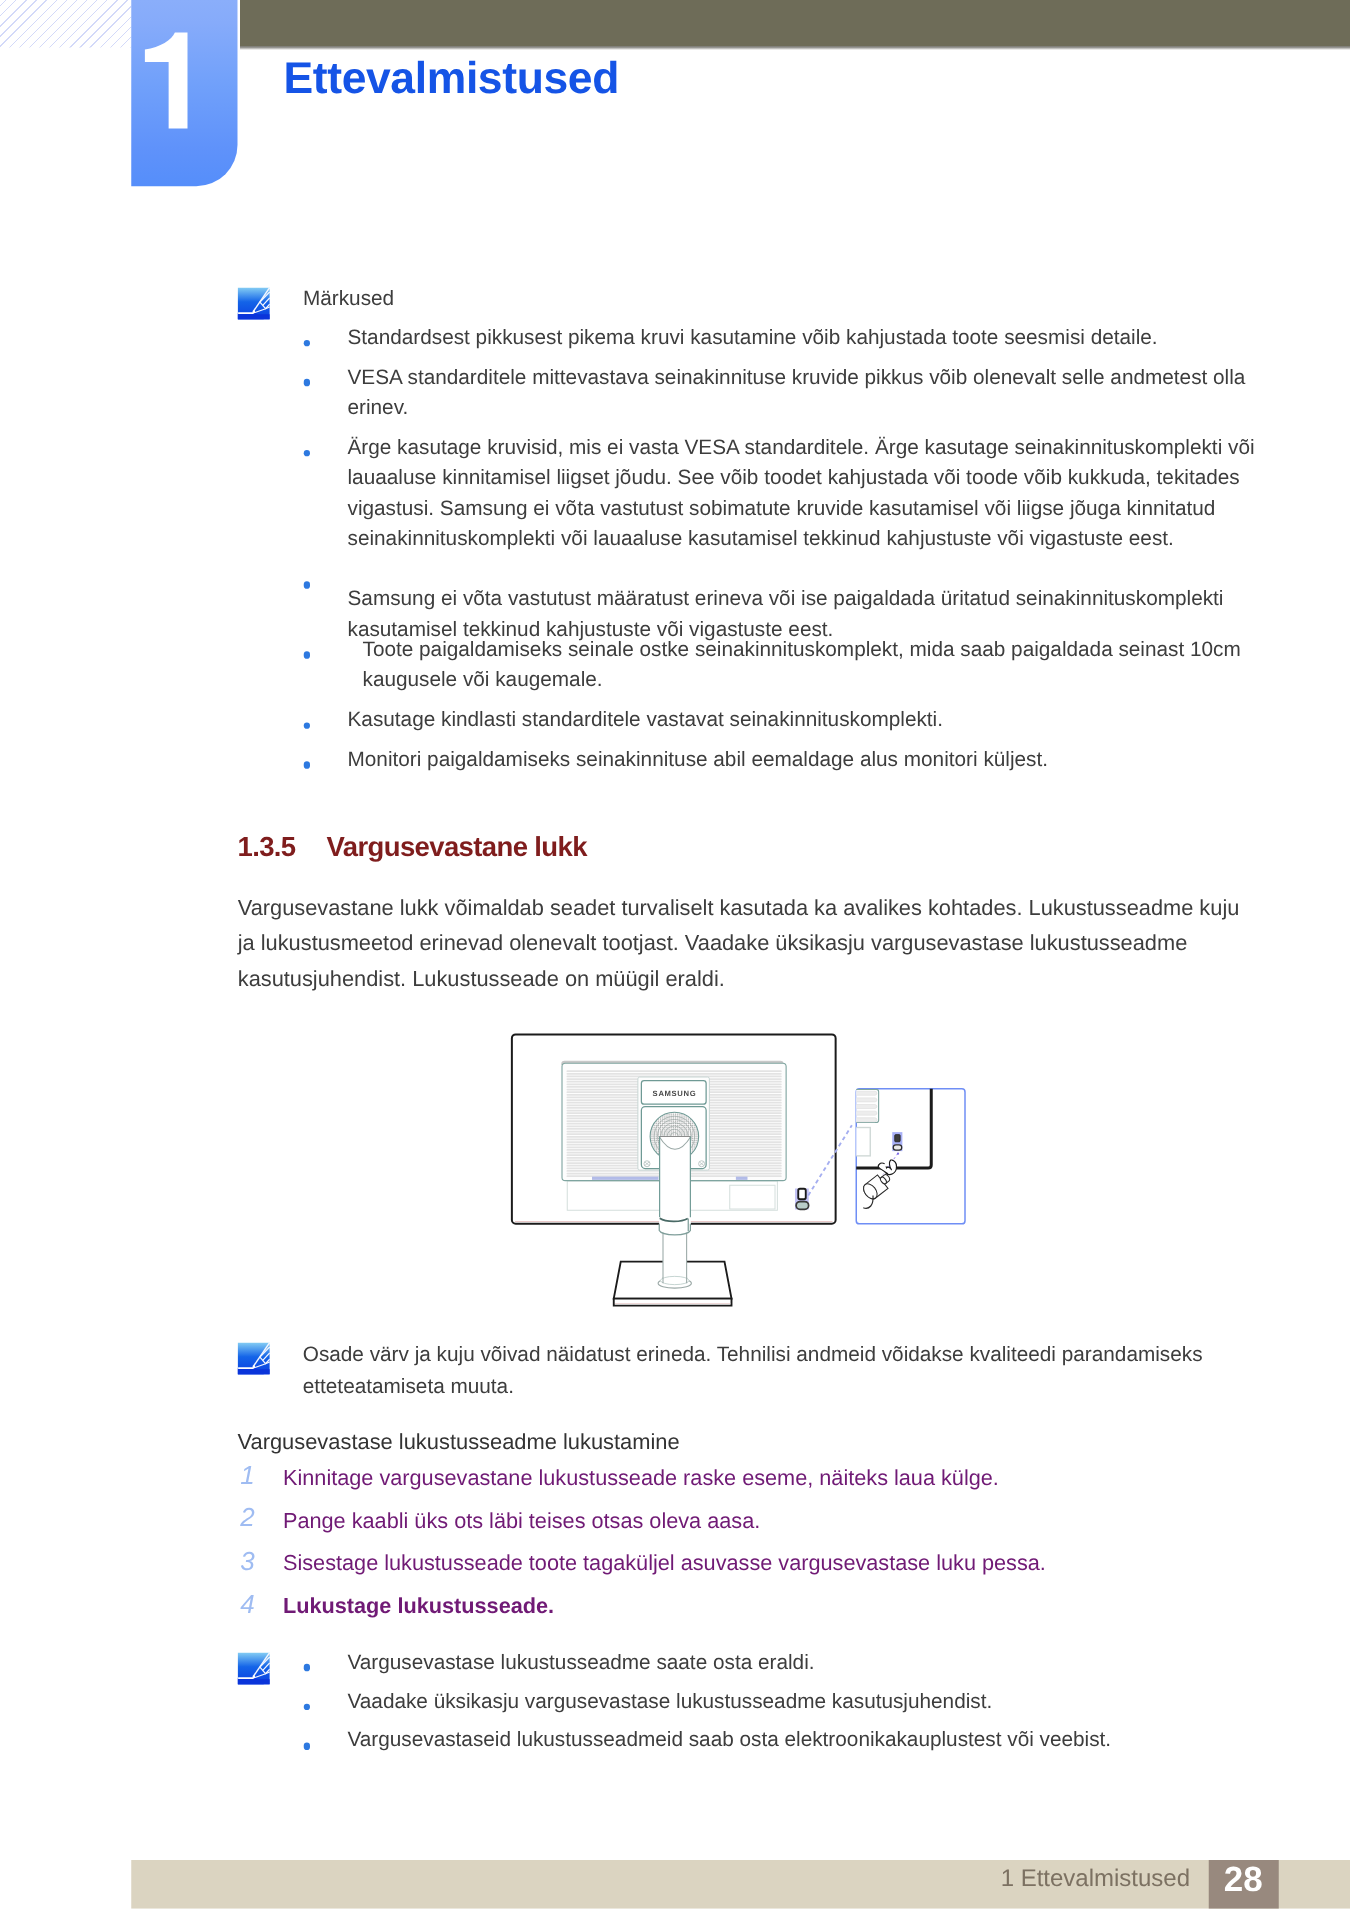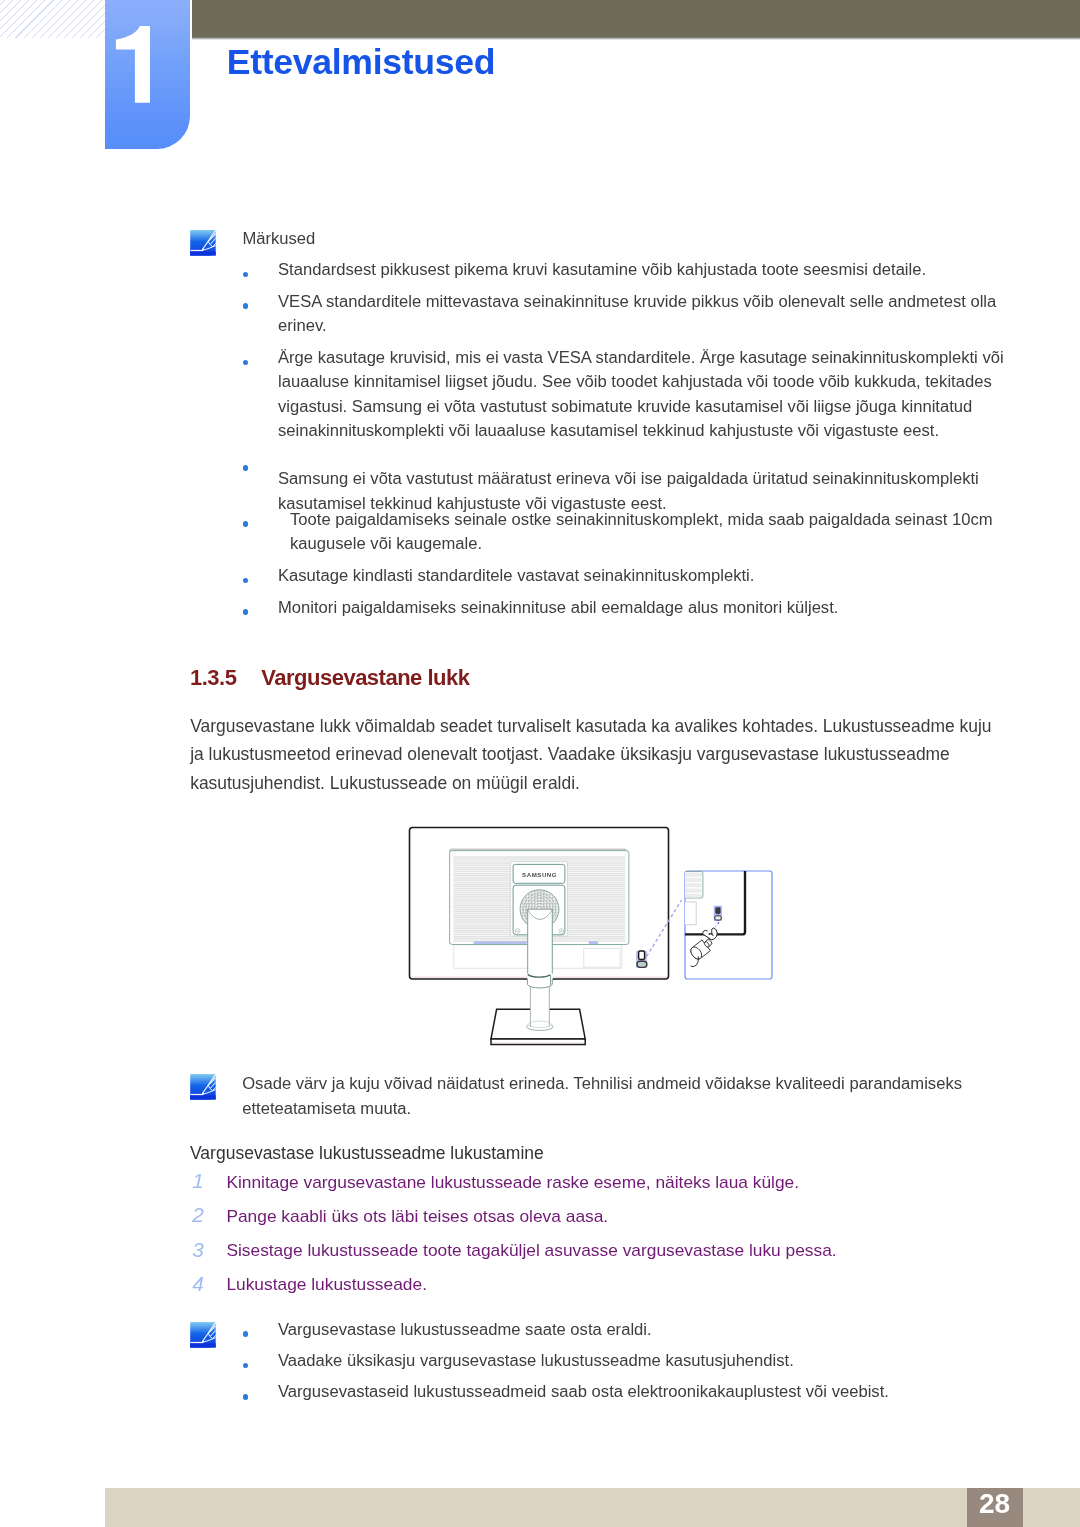--- a/index.html
+++ b/index.html
@@ -302,21 +302,21 @@
 
   <div class="subhead" style="left:190px;top:1143.3px;">Vargusevastase lukustusseadme lukustamine</div>
   <div class="stp" id="steps" style="left:190px;top:1168.6px;width:800px;">
       <div class="n" style="left: 2.2px; top: 0.6px;">1</div>
       <div class="t" style="left: 36.4px; top: 0px; width: 760px;">Kinnitage vargusevastane lukustusseade raske eseme, näiteks laua külge.</div>
       <div class="n" style="left: 2.2px; top: 34.9px;">2</div>
       <div class="t" style="left: 36.4px; top: 34.3px; width: 760px;">Pange kaabli üks ots läbi teises otsas oleva aasa.</div>
       <div class="n" style="left: 2.2px; top: 69.2px;">3</div>
       <div class="t" style="left: 36.4px; top: 68.6px; width: 760px;">Sisestage lukustusseade toote tagaküljel asuvasse vargusevastase luku pessa.</div>
       <div class="n" style="left: 2.2px; top: 103.5px;">4</div>
-      <div class="t" style="left: 36.4px; top: 102.9px; width: 760px;">Lukustage lukustusseade.</div>
+      <div class="t" style="left: 36.4px; top: 102.9px; width: 760px; font-weight: bold;">Lukustage lukustusseade.</div>
     </div>
 
   <svg class="note-icon" style="left:190.2px;top:1322.4px" viewBox="0 0 26 26" aria-hidden="true">
     <rect x="0" y="0" width="25.6" height="25.6" fill="url(#ng1)"></rect>
     <path d="M0 20.4 H11.4 L13.3 19.3 L21.0 25.6 H0 Z" fill="#0c3ae0"></path>
     <path d="M0 21.5 H25.6 V25.6 H0 Z" fill="#0a34da"></path>
     <path d="M12.5 19.3 L25.6 0.2" fill="none" stroke="#f2f6ff" stroke-width="1.2"></path>
     <path d="M17.8 11.7 L25.6 3.6" fill="none" stroke="#f2f6ff" stroke-width="1.05"></path>
     <path d="M17.8 11.7 L20.1 14.4 L25.6 8.4" fill="none" stroke="#f2f6ff" stroke-width="1.0"></path>
     <path d="M20.1 14.4 L22.3 17.0 L25.6 13.4" fill="none" stroke="#f2f6ff" stroke-width="1.0"></path>
@@ -327,15 +327,16 @@
   <div class="bl" id="notes-bottom-list" style="left:242px;top:1317.6px;width:770px;">
       <div class="t" style="left: 36px; top: 0px; width: 734px;">Vargusevastase lukustusseadme saate osta eraldi.</div>
       <div class="dot" style="left: 0.5px; top: 13.6px;"></div>
       <div class="t" style="left: 36px; top: 31.4px; width: 734px;">Vaadake üksikasju vargusevastase lukustusseadme kasutusjuhendist.</div>
       <div class="dot" style="left: 0.5px; top: 45px;"></div>
       <div class="t" style="left: 36px; top: 62.8px; width: 734px;">Vargusevastaseid lukustusseadmeid saab osta elektroonikakauplustest või veebist.</div>
       <div class="dot" style="left: 0.5px; top: 76.4px;"></div>
     </div>
 
   <div class="footbar"></div>
+  <div class="foottext">1 Ettevalmistused</div>
   <div class="pagebox">28</div>
 
 </div>
 
 </body></html>

